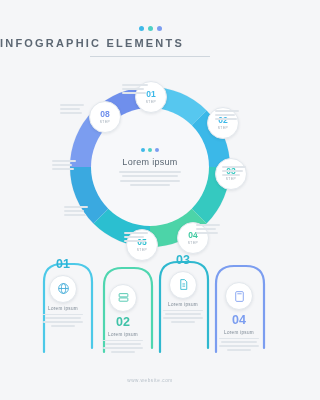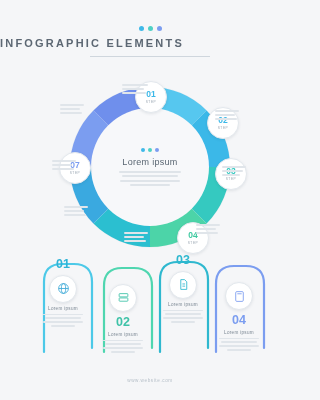--- a/index.html
+++ b/index.html
@@ -137,22 +137,26 @@
       <div class="stp">STEP</div>
     </div>
     <div class="node" style="left:158px; top:84px;">
       <div class="num" style="color:#35c9c0">03</div>
       <div class="stp">STEP</div>
     </div>
     <div class="node" style="left:120px; top:148px;">
       <div class="num" style="color:#3fc9a0">04</div>
       <div class="stp">STEP</div>
     </div>
-    <div class="node" style="left:2px;   top:78px;">
-      <div class="num" style="color:#7b9df0">07</div>
+    <div class="node" style="left:69px;  top:155px;">
+      <div class="num" style="color:#2bbfd0">05</div>
+      <div class="stp">STEP</div>
+    </div>
+    <div class="node" style="left:32px;  top:27px;">
+      <div class="num" style="color:#6f8fec">08</div>
       <div class="stp">STEP</div>
     </div>
   </div>
 
   <div class="tblk" style="left:122px;top:84px;">
     <span style="width:26px"></span>
       <span style="width:22px"></span>
       <span style="width:24px"></span>
   </div>
   <div class="tblk" style="left:215px;top:110px;">

